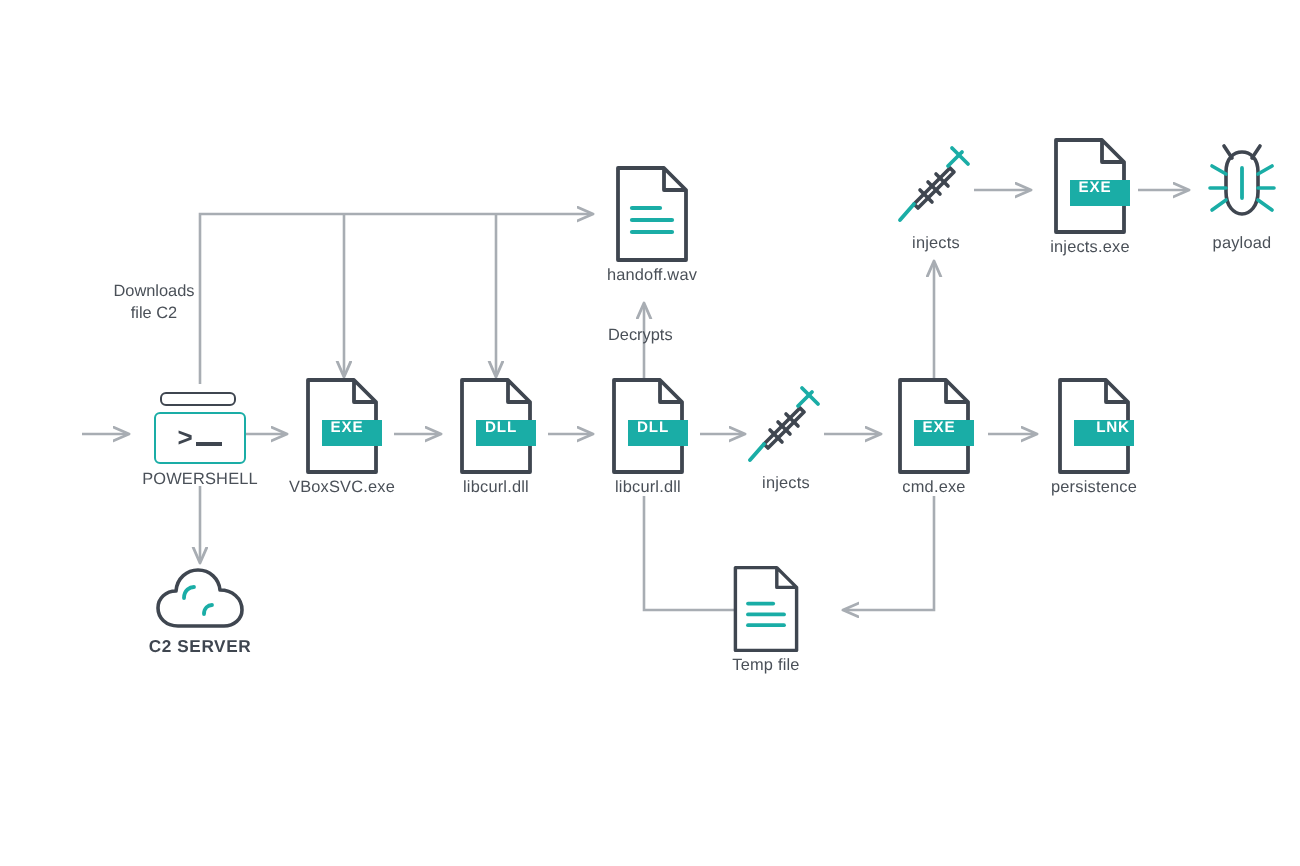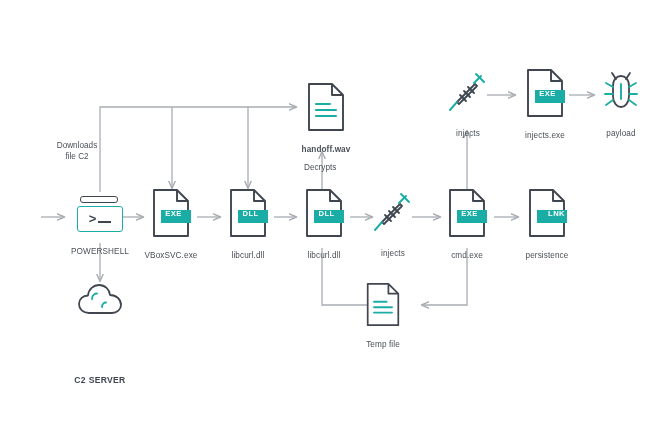--- a/index.html
+++ b/index.html
@@ -2,21 +2,21 @@
 <html><head>
 <meta charset="utf-8">
 <style>
   html,body{margin:0;padding:0;background:#ffffff;}
   body{width:650px;height:433px;overflow:hidden;
        font-family:"Liberation Sans","DejaVu Sans",sans-serif;}
   #stage{position:relative;width:650px;height:433px;background:#fff;}
   svg#canvas{position:absolute;left:0;top:0;width:650px;height:433px;}
   .node{position:absolute;display:flex;flex-direction:column;align-items:center;}
   .node .glyph{display:flex;align-items:center;justify-content:center;}
-  .lbl{margin-top:13px;font-size:8.2px;color:#4a5058;white-space:nowrap;letter-spacing:.1px;}
+  .lbl{margin-top:1px;font-size:8.2px;color:#4a5058;white-space:nowrap;letter-spacing:.1px;}
   .lbl.bold{font-weight:bold;font-size:8.6px;letter-spacing:.3px;color:#3f4650;}
   .edge-lbl{position:absolute;font-size:8.2px;color:#4a5058;line-height:11px;text-align:center;white-space:nowrap;}
   .badge{font-size:7.6px;font-weight:bold;color:#ffffff;letter-spacing:.4px;}
   .psbox{position:relative;width:46px;height:38px;}
   .pstitle{position:absolute;left:3px;top:0;width:38px;height:7px;border:1.6px solid #3f4650;border-radius:3px;box-sizing:border-box;background:#fff;}
   .psbody{position:absolute;left:0;top:10px;width:46px;height:26px;border:1.8px solid #1aada6;border-radius:3px;box-sizing:border-box;background:#fff;
           display:flex;align-items:center;justify-content:center;gap:2px;}
   .pschev{font-size:13px;font-weight:bold;color:#3f4650;line-height:1;margin-top:-2px;}
   .psunder{width:13px;height:2.4px;background:#3f4650;margin-top:6px;}
 </style>
@@ -129,21 +129,21 @@
     <div class="glyph">
       <svg width="42" height="50" viewBox="0 0 42 50">
         <path d="M4,2 L27,2 L38,13 L38,48 L4,48 Z M27,2 L27,13 L38,13" fill="#fff" stroke="#3f4650" stroke-width="1.9" stroke-linejoin="round"></path>
         <rect x="11" y="22" width="30" height="13" fill="#1aada6"></rect>
       </svg>
       <span class="badge" style="position:absolute;margin-left:19px;">LNK</span>
     </div>
     <div class="lbl">persistence</div>
   </div>
 
-  <div class="node" style="left:298px;top:82px;width:56px;font-weight:bold;">
+  <div class="node" style="left:298px;top:82px;width:56px;">
     <div class="glyph">
       <svg width="42" height="50" viewBox="0 0 42 50">
         <path d="M4,2 L27,2 L38,13 L38,48 L4,48 Z M27,2 L27,13 L38,13" fill="#fff" stroke="#3f4650" stroke-width="1.9" stroke-linejoin="round"></path>
         <g stroke="#1aada6" stroke-width="2.1" stroke-linecap="round">
           <path d="M11,22 L25,22"></path>
             <path d="M11,28 L31,28"></path>
             <path d="M11,34 L31,34"></path>
         </g>
       </svg>
     </div>
@@ -200,21 +200,21 @@
         <g stroke="#1aada6" stroke-width="2.1" stroke-linecap="round">
           <path d="M11,22 L25,22"></path>
             <path d="M11,28 L31,28"></path>
             <path d="M11,34 L31,34"></path>
         </g>
       </svg>
     </div>
     <div class="lbl">Temp file</div>
   </div>
 
-  <div class="node" style="left:72px;top:283px;width:56px;gap:45px;">
+  <div class="node" style="left:72px;top:283px;width:56px;">
     <div class="glyph">
       <svg width="46" height="34" viewBox="0 0 46 34">
         <path d="M12,30 C6,30 2,26 2,21 C2,16 6,12.5 11,12.5 C11.5,6 16.5,2 22,2 C28,2 32.5,6.5 33,12 C39,12 44,16 44,22 C44,26.5 40,30 35,30 Z" fill="#fff" stroke="#3f4650" stroke-width="1.8" stroke-linejoin="round"></path>
         <g stroke="#1aada6" stroke-width="1.9" fill="none" stroke-linecap="round">
           <path d="M15,16 C15,12 18,10.5 20,10.5"></path>
           <path d="M25,24 C25,21 27,19.5 29,19.5"></path>
         </g>
       </svg>
     </div>
     <div class="lbl bold">C2 SERVER</div>

